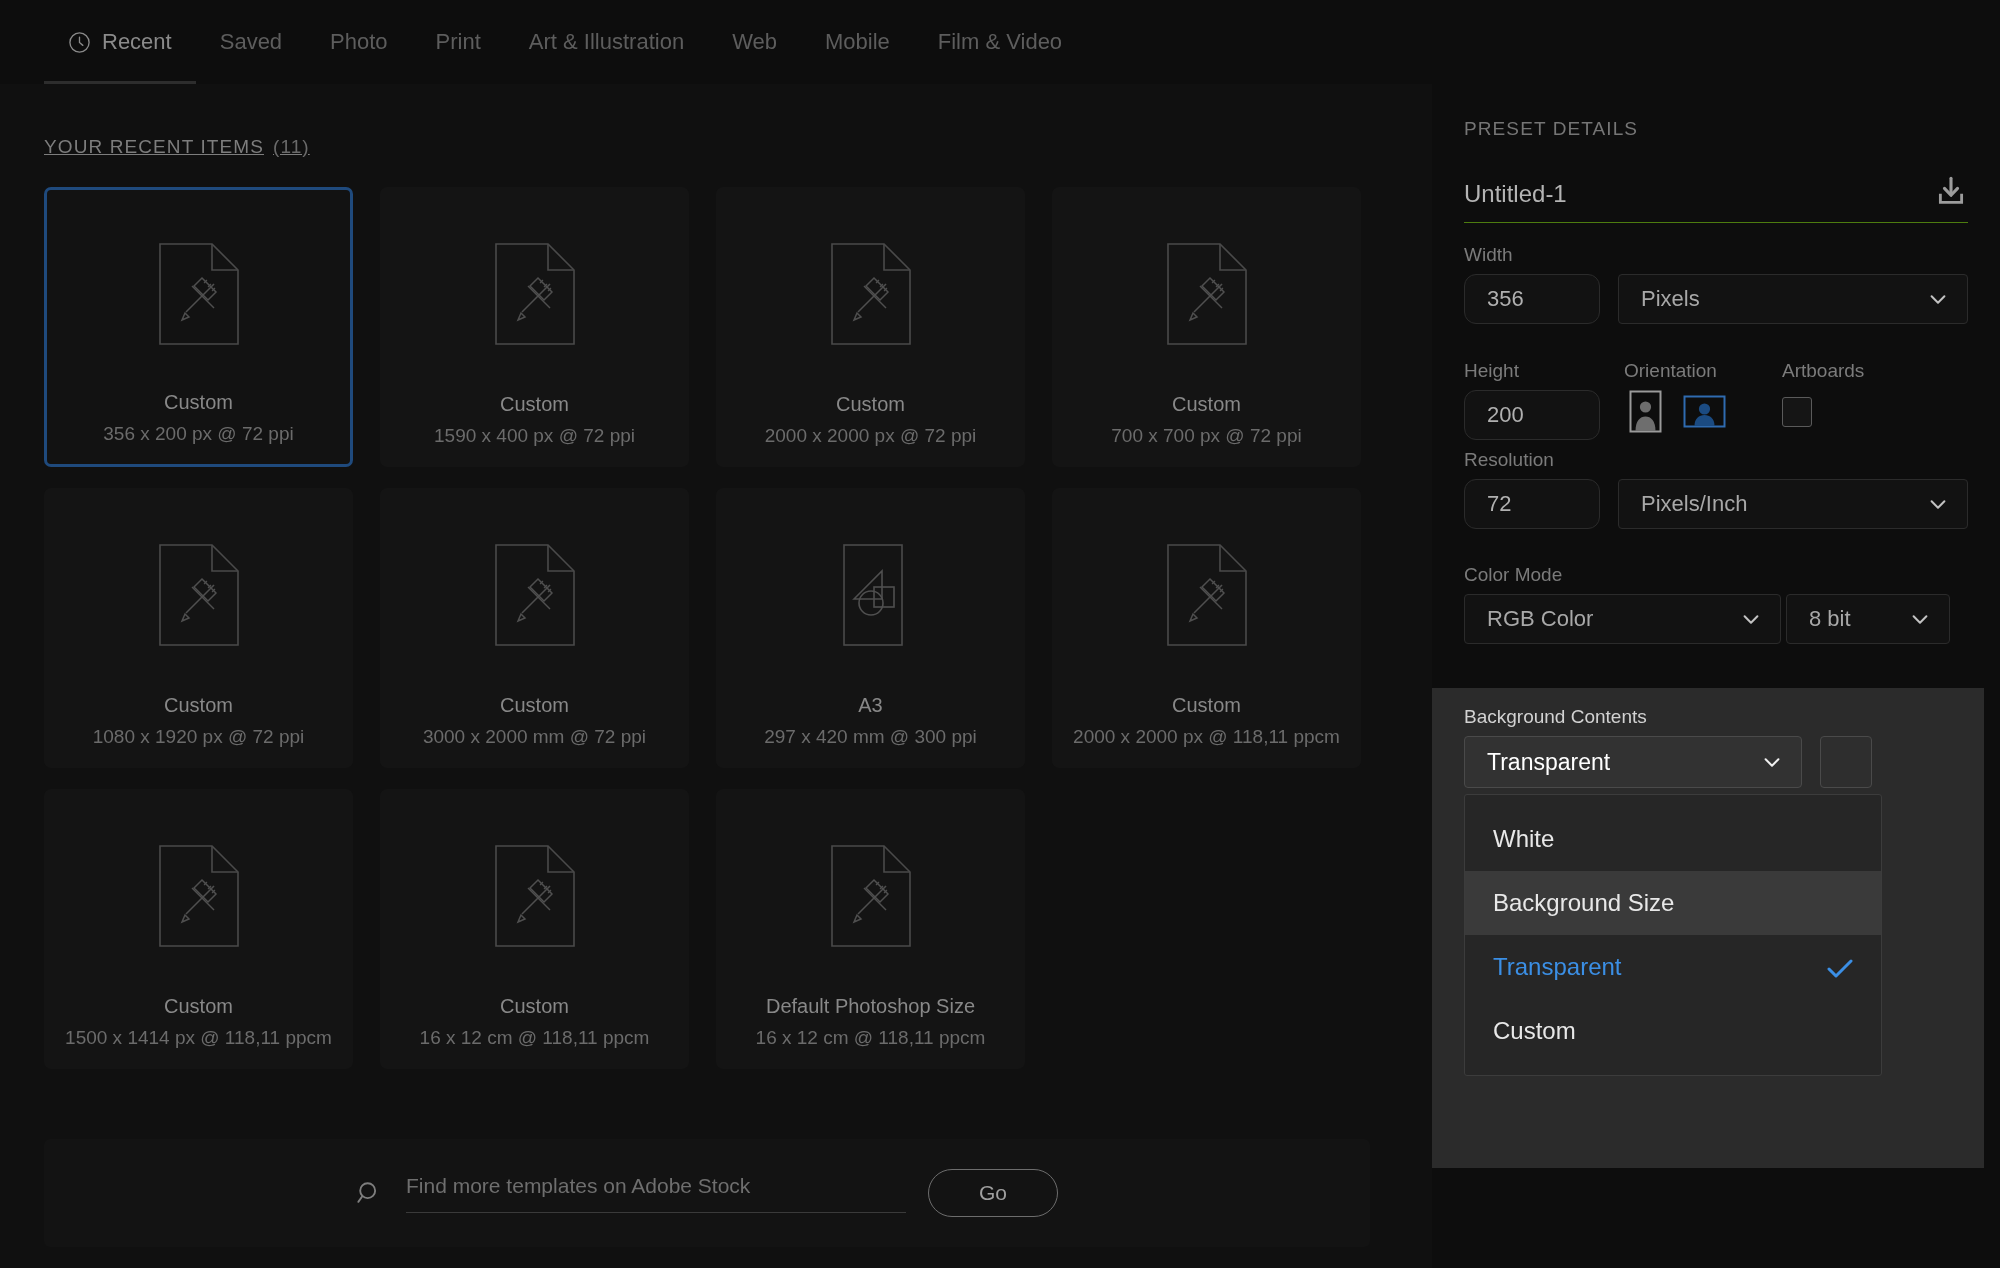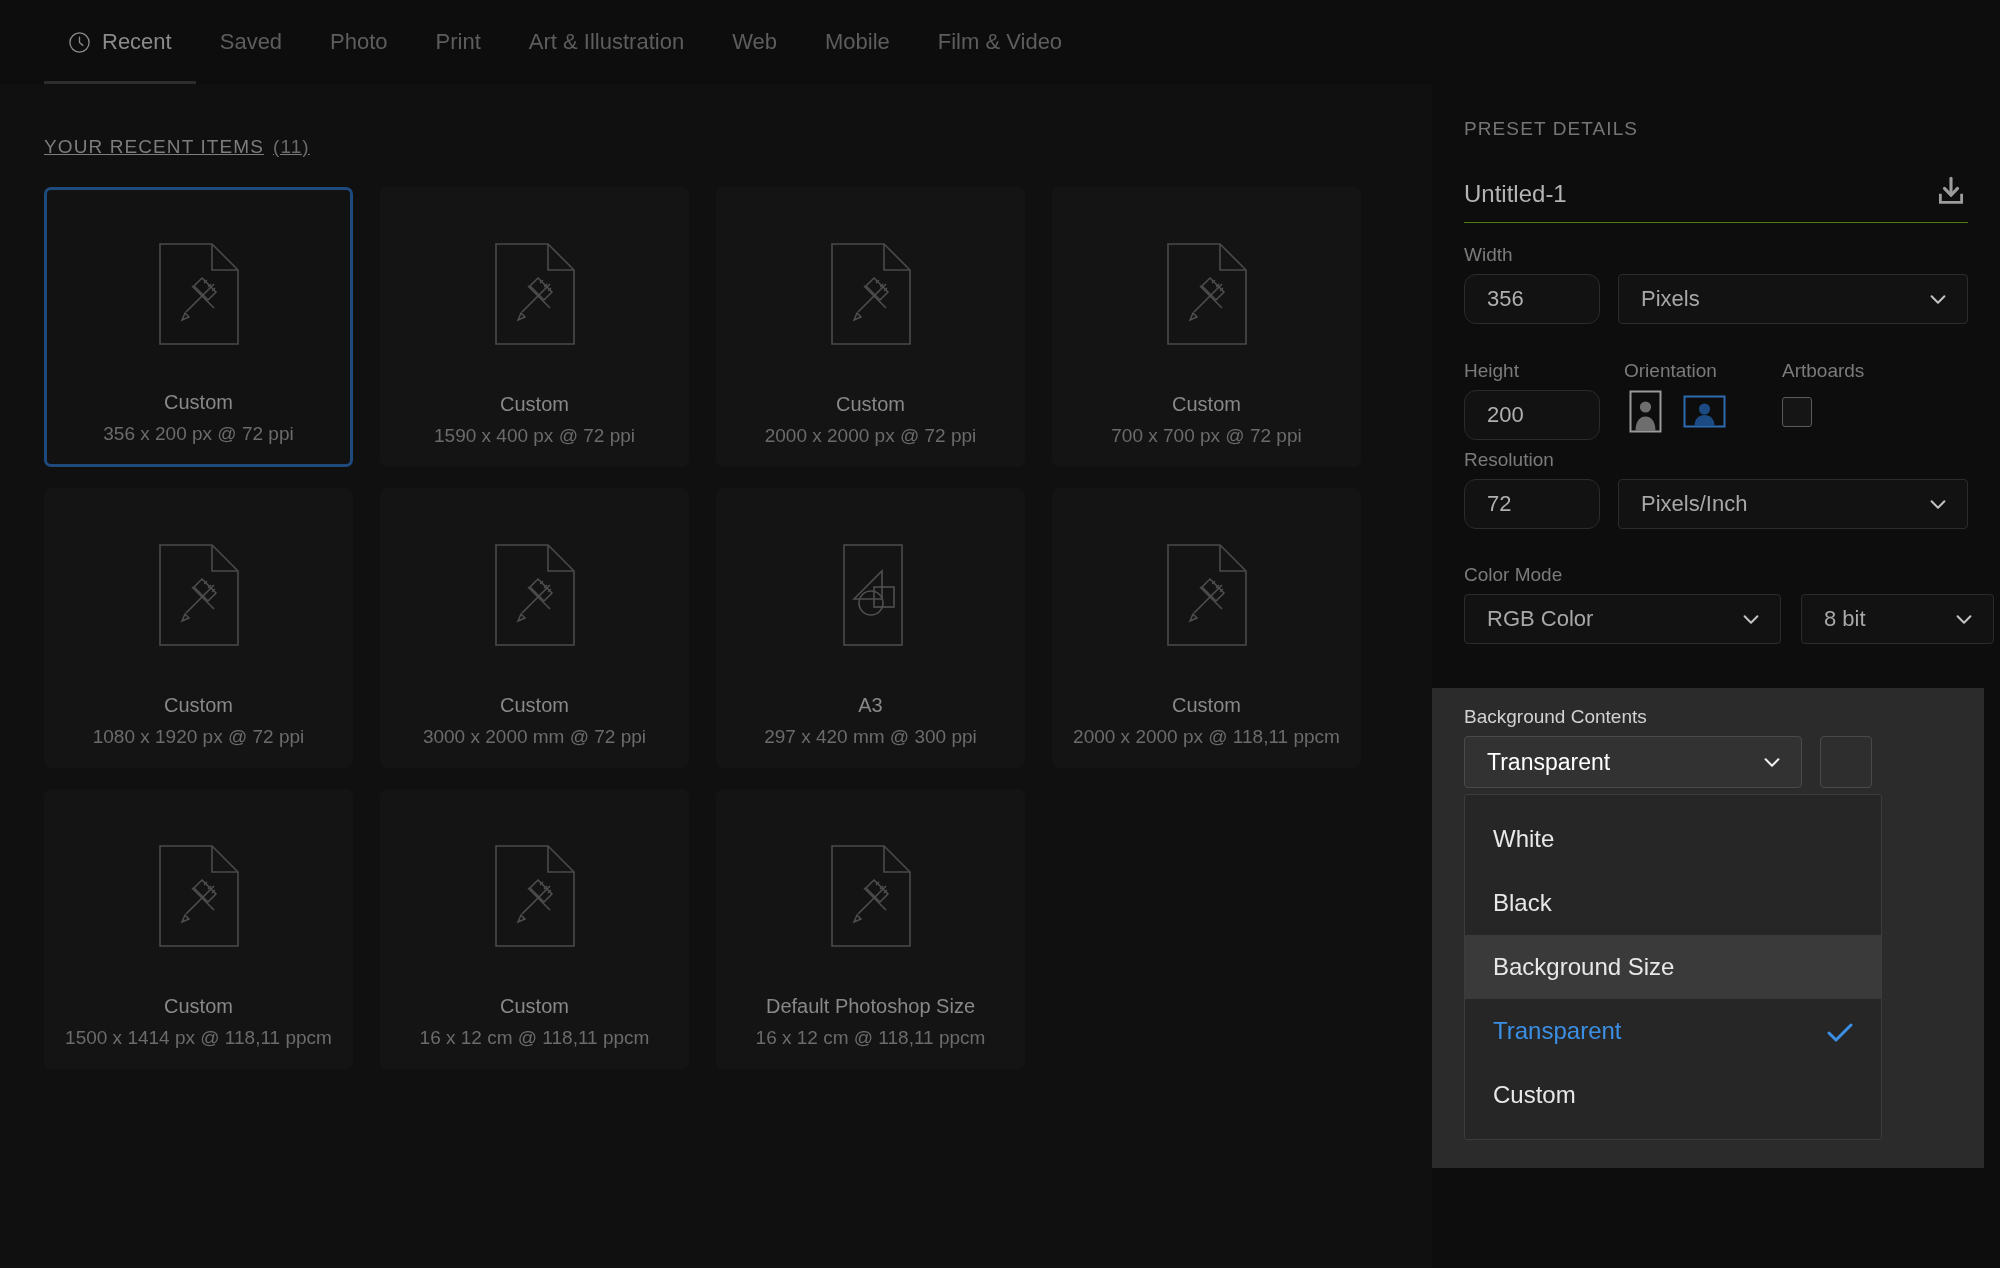--- a/index.html
+++ b/index.html
@@ -141,21 +141,21 @@
     position: absolute; left: 350px; top: 397px; width: 30px; height: 30px;
     border: 1px solid #5a5a5a; border-radius: 3px; background: #151515;
   }
 
   .r-label { position: absolute; left: 32px; top: 449px; }
   .r-num { position: absolute; left: 32px; top: 479px; width: 136px; }
   .r-unit { position: absolute; left: 186px; top: 479px; width: 350px; }
 
   .cm-label { position: absolute; left: 32px; top: 564px; }
   .cm-sel { position: absolute; left: 32px; top: 594px; width: 317px; }
-  .cd-sel { position: absolute; left: 369px; top: 594px; width: 193px; text-align: right; }
+  .cd-sel { position: absolute; left: 354px; top: 594px; width: 164px; text-align: right; }
 
   
   .hl-group {
     position: absolute; left: 0px; top: 688px; width: 552px; height: 480px;
     background: #2b2b2b;
   }
   .bg-label {
     position: absolute; left: 32px; top: 18px;
     font-size: 19px; color: #d2d2d2;
   }
@@ -397,20 +397,32 @@
                 <path d="M44 36 L58 50 L50 58 L36 44 Z" fill="none" stroke="#4f4f4f" stroke-width="1.5"></path>
                 <path d="M46 41 L49 38 M50 45 L53 42 M54 49 L57 46" stroke="#4f4f4f" stroke-width="1.2"></path>
                 <path d="M34 44 L56 66" stroke="#4f4f4f" stroke-width="1.5" fill="none"></path>
               </svg></span>
           </div>
           <div class="card-title">Default Photoshop Size</div>
           <div class="card-sub">16 x 12 cm @ 118,11 ppcm</div>
         </div>
       </div>
 
+    <div class="stock-bar">
+      <span class="search-icon">
+        <svg viewBox="0 0 24 24" width="28" height="28">
+          <circle cx="10" cy="10" r="6.4" fill="none" stroke="#7e7e7e" stroke-width="1.6"></circle>
+          <path d="M5.4 14.8 L2 19.6" fill="none" stroke="#7e7e7e" stroke-width="1.6" stroke-linecap="round"></path>
+        </svg>
+      </span>
+      <div class="stock-input-wrap">
+        <input class="stock-input" type="text" placeholder="Find more templates on Adobe Stock" style="">
+      </div>
+      <button class="pill">Go</button>
+    </div>
   </div>
 
   <div class="right-pane">
     <div class="panel-head">PRESET DETAILS</div>
 
     <div class="name-row">
       <input class="name-input" type="text" value="Untitled-1" style="">
       <span class="save-icon">
         <svg viewBox="0 0 24 24" width="34" height="34">
           <path d="M12 3 L12 14" fill="none" stroke="#9c9c9c" stroke-width="2.2" stroke-linecap="round"></path>
@@ -518,23 +530,20 @@
         </span>
       </div>
     </div>
 
   </div>
 
   <div class="dd-menu" id="dd-menu">
       <div class="dd-item">
         <span>White</span>
       </div>
-      <div class="dd-item">
-        <span>Black</span>
-      </div>
       <div class="dd-item hover">
         <span>Background Size</span>
       </div>
       <div class="dd-item checked">
         <span>Transparent</span>
         <span class="check-icon"><svg viewBox="0 0 26 20" width="26" height="20">
             <path d="M2 10 L9 17 L24 2" fill="none" stroke="#3b8fe5" stroke-width="3" stroke-linecap="round" stroke-linejoin="round"></path>
           </svg></span>
       </div>
       <div class="dd-item">

